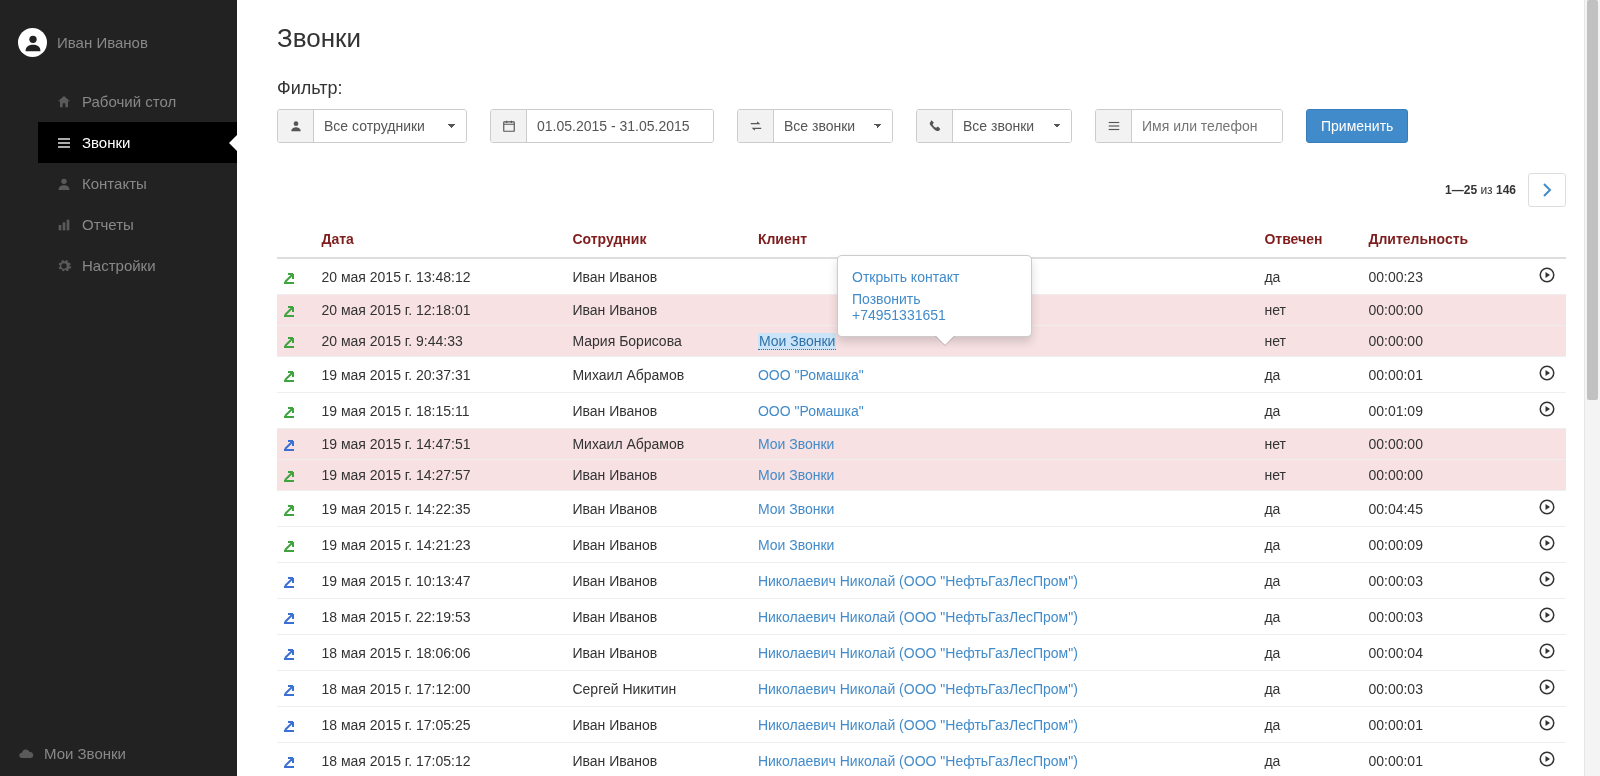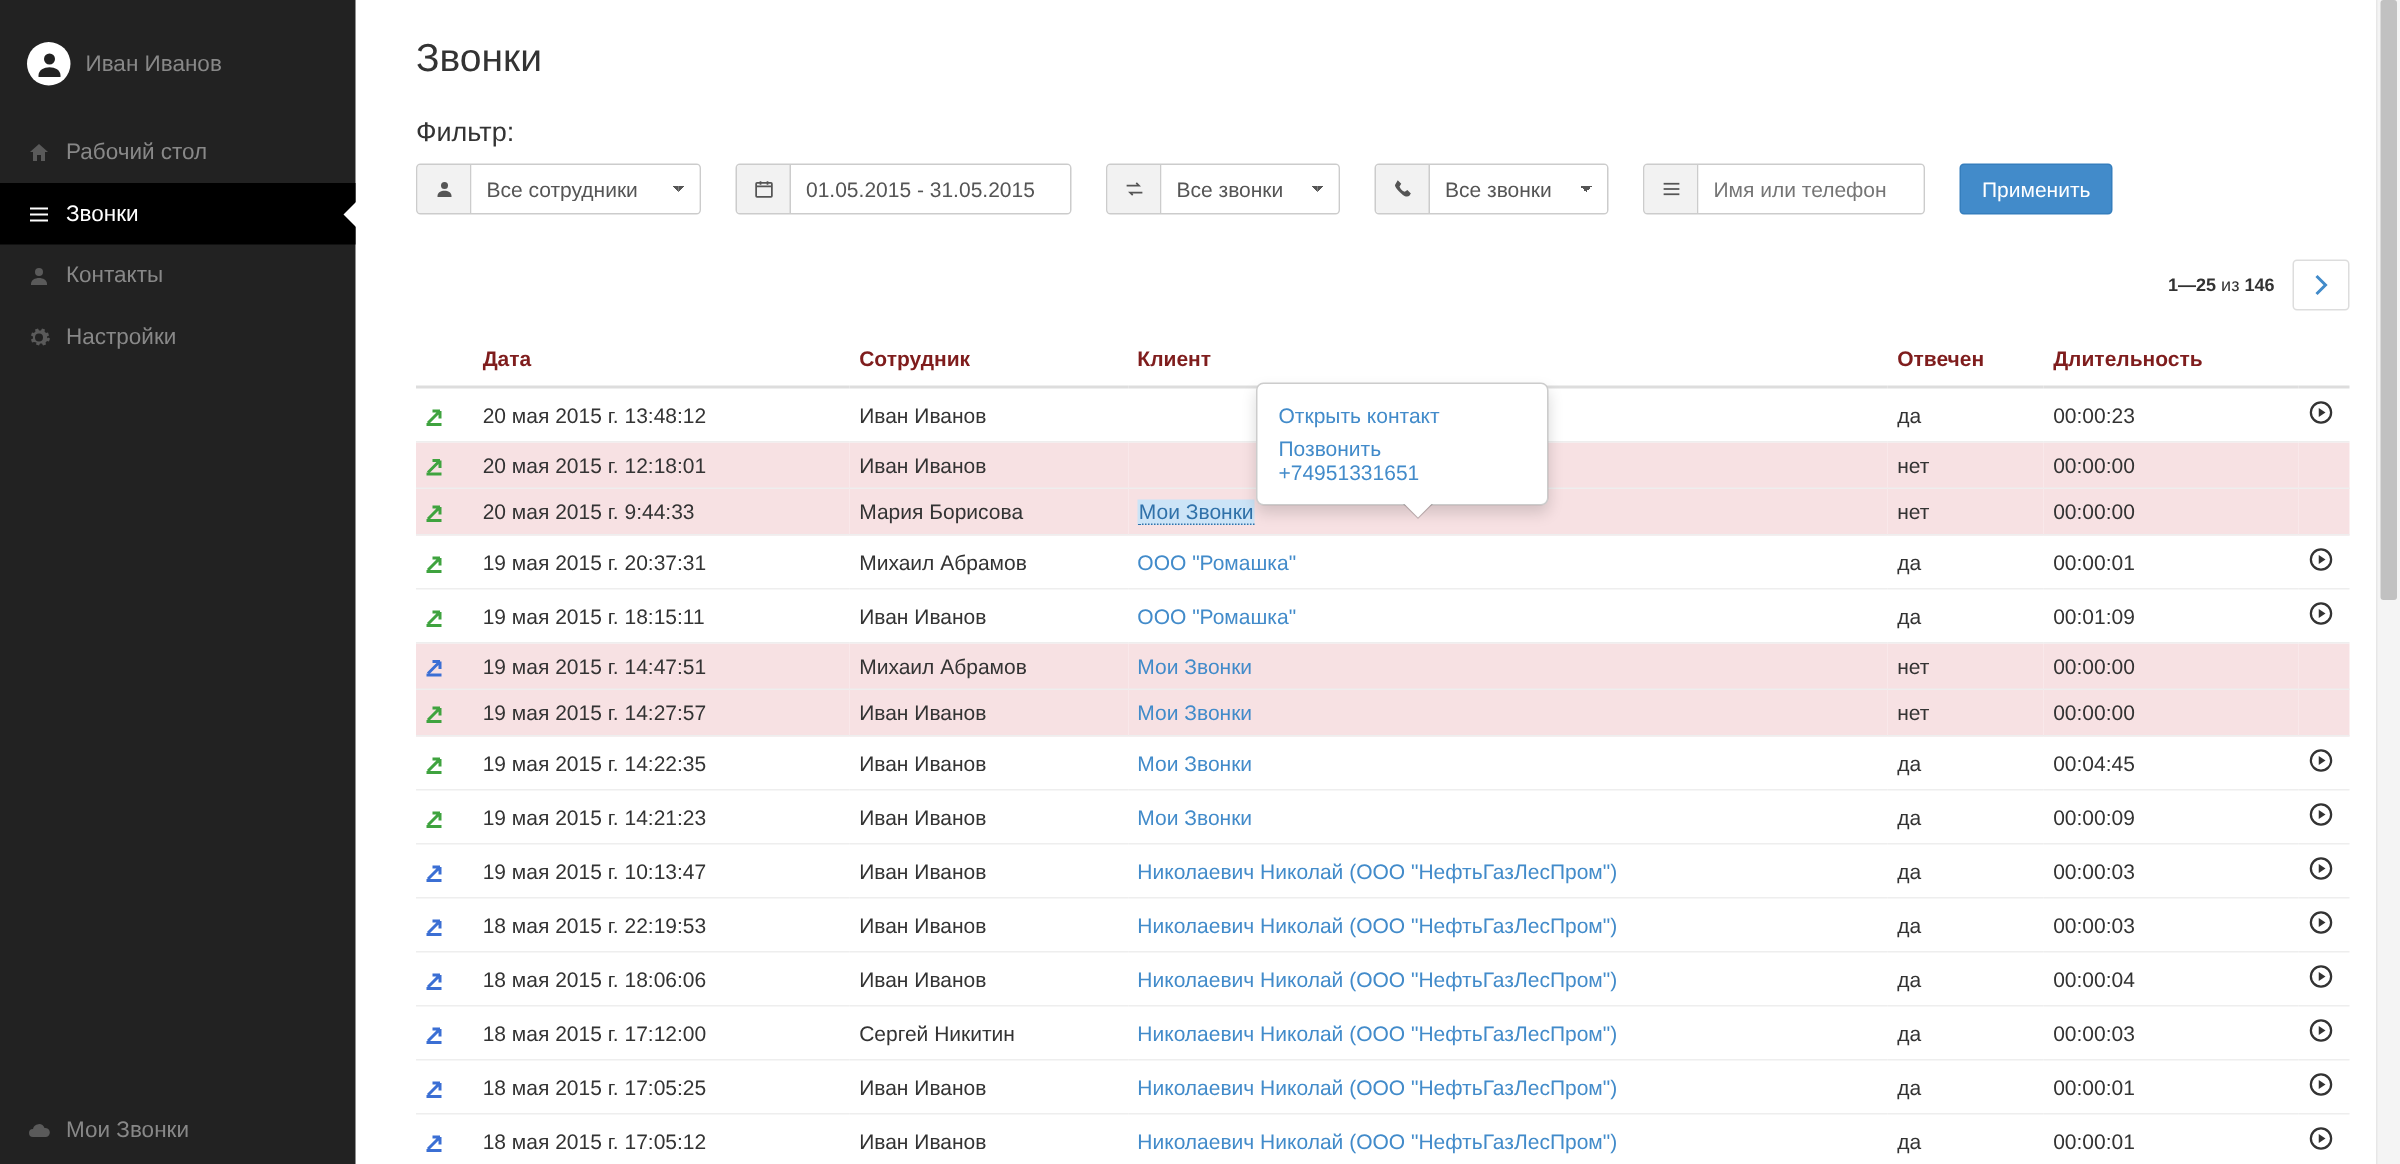--- a/index.html
+++ b/index.html
@@ -3,21 +3,21 @@
 <meta charset="utf-8">
 <style>
 * { box-sizing: border-box; margin: 0; padding: 0; }
 body { font-family: "Helvetica Neue", Arial, sans-serif; font-size: 14px; color: #333; background: #fff; }
 .app { display: flex; height: 776px; width: 1600px; position: relative; }
 .sidebar { width: 237px; background: #222; color: #999; display: flex; flex-direction: column; flex-shrink: 0; }
 .user-block { padding: 28px 18px 24px 18px; display: flex; align-items: center; gap: 10px; }
 .avatar { width: 29px; height: 29px; border-radius: 50%; background: #fff; display: flex; align-items: center; justify-content: center; }
 .avatar svg { width: 22px; height: 22px; }
 .user-name { color: #888; font-size: 15px; }
-.nav { list-style: none; }
+.nav { list-style: none; margin-left: 38px; }
 .nav li { padding: 12px 18px; display: flex; align-items: center; gap: 10px; cursor: pointer; color: #888; font-size: 15px; position: relative; }
 .nav li.active { background: #000; color: #fff; }
 .nav li.active::after { content: ""; position: absolute; right: -1px; top: 50%; transform: translateY(-50%); width: 0; height: 0; border-top: 9px solid transparent; border-bottom: 9px solid transparent; border-right: 9px solid #fff; }
 .nav-icon { width: 16px; height: 16px; display: inline-flex; align-items: center; justify-content: center; opacity: 0.55; }
 .nav li.active .nav-icon { opacity: 1; }
 .footer { margin-top: auto; padding: 14px 18px; display: flex; align-items: center; gap: 10px; color: #888; font-size: 15px; }
 .main { flex: 1; padding: 23px 34px 0 40px; overflow-y: auto; position: relative; }
 .page-title { font-size: 26px; font-weight: 500; color: #333; margin-bottom: 24px; }
 .filter-label { font-size: 18px; color: #333; margin-bottom: 10px; }
 .filter-bar { display: flex; gap: 23px; align-items: center; margin-bottom: 30px; }
@@ -90,20 +90,30 @@
             <svg width="16" height="16" viewBox="0 0 24 24" fill="currentColor">
               <circle cx="12" cy="8" r="4"></circle>
               <path d="M4 20c0-4 4-6 8-6s8 2 8 6v1H4z"></path>
             </svg>
           </span>
           <span>Контакты</span>
         </li>
         <li>
           <span class="nav-icon">
             <svg width="16" height="16" viewBox="0 0 24 24" fill="currentColor">
+              <rect x="4" y="12" width="4" height="8"></rect>
+              <rect x="10" y="8" width="4" height="12"></rect>
+              <rect x="16" y="4" width="4" height="16"></rect>
+            </svg>
+          </span>
+          <span>Отчеты</span>
+        </li>
+        <li>
+          <span class="nav-icon">
+            <svg width="16" height="16" viewBox="0 0 24 24" fill="currentColor">
               <path d="M12 8a4 4 0 100 8 4 4 0 000-8zm9 4l2 1-1 3-2-.5a8 8 0 01-1.5 1.5l.5 2-3 1-1-2a8 8 0 01-2 0l-1 2-3-1 .5-2A8 8 0 017 16.5L5 17l-1-3 2-1a8 8 0 010-2l-2-1 1-3 2 .5A8 8 0 018.5 6L8 4l3-1 1 2a8 8 0 012 0l1-2 3 1-.5 2A8 8 0 0119 7.5l2-.5 1 3-2 1a8 8 0 010 2z"></path>
             </svg>
           </span>
           <span>Настройки</span>
         </li>
       </ul>
     <div class="footer">
       <span class="nav-icon">
         <svg viewBox="0 0 24 24" width="16" height="16" fill="#888">
             <path d="M19 18H6a4 4 0 010-8 6 6 0 0111.5-1A4.5 4.5 0 0119 18z"></path>

